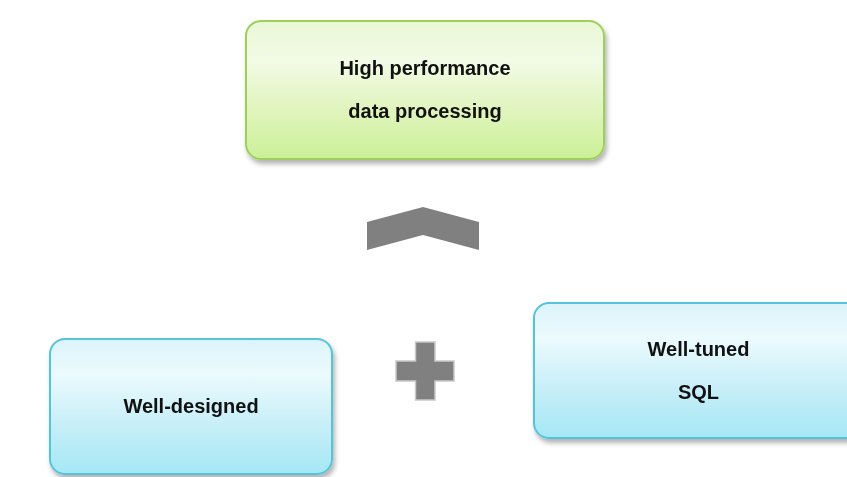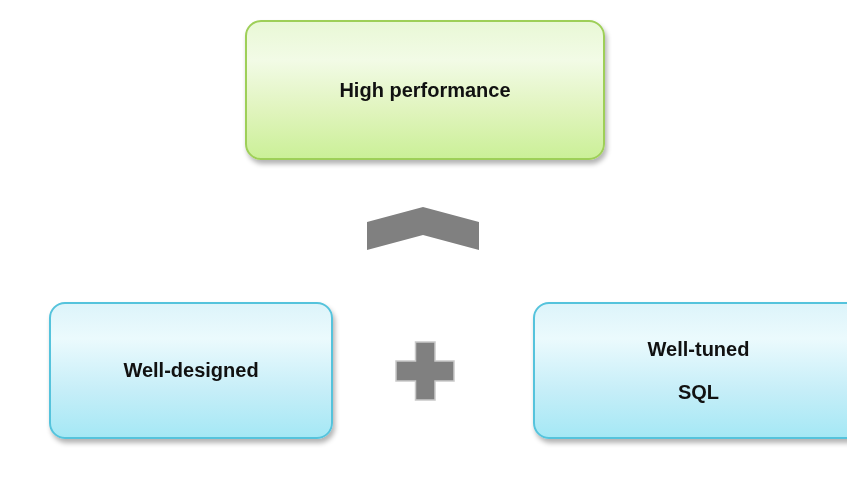--- a/index.html
+++ b/index.html
@@ -49,36 +49,37 @@
   .box.cyan {
     top: 302px;
     height: 137px;
     border: 2px solid var(--component-border, #55c3dc);
     background: linear-gradient(to bottom,
       #ddf4fa 0%,
       #ebfafd 26%,
       #c6eef8 65%,
       var(--component-fill-bottom, #a5e8f5) 100%);
   }
-  .box.cyan.left  { left: 49px;  width: 284px; }
+  .box.cyan.left  { left: 49px;  width: 284px; margin-top: 36px; }
   .box.cyan.right { left: 533px; width: 331px; }
   .op-icon {
     position: absolute;
     display: block;
   }
   .op-icon.chevron { left: 367px; top: 207px; width: 112px; height: 44px; }
   .op-icon.plus    { left: 393px; top: 339px; width: 64px;  height: 64px; }
 </style>
 </head>
 <body>
 
 <div class="canvas">
 
   <div class="box green">
     <div class="line">High performance</div>
+    <div class="line">data processing</div>
   </div>
 
   <svg class="op-icon chevron" viewBox="0 0 112 44" preserveAspectRatio="none" aria-hidden="true">
     <polygon points="0,15 56,0 112,15 112,43 56,28 0,43" fill="#808080"></polygon>
   </svg>
 
   <div class="box cyan left">
     <div class="line">Well-designed</div>
   </div>
 

